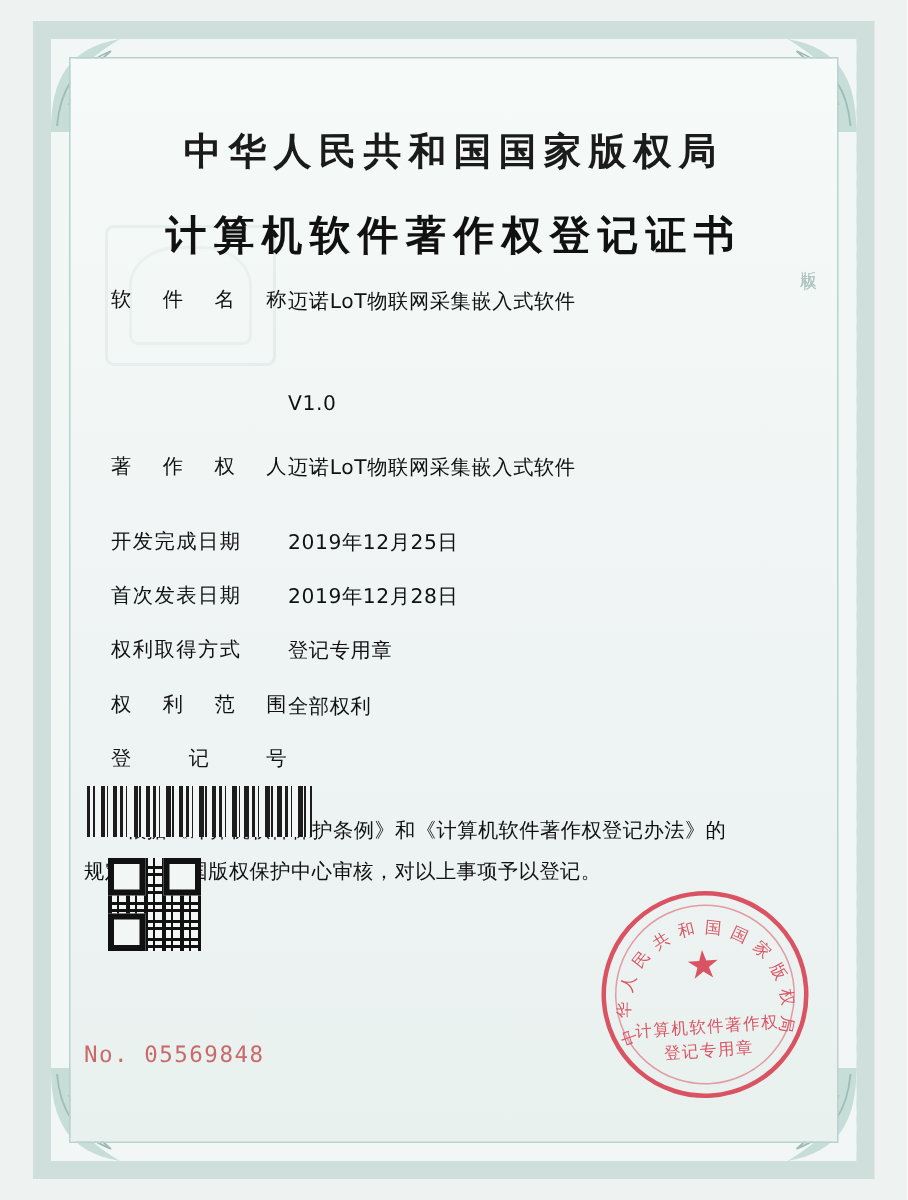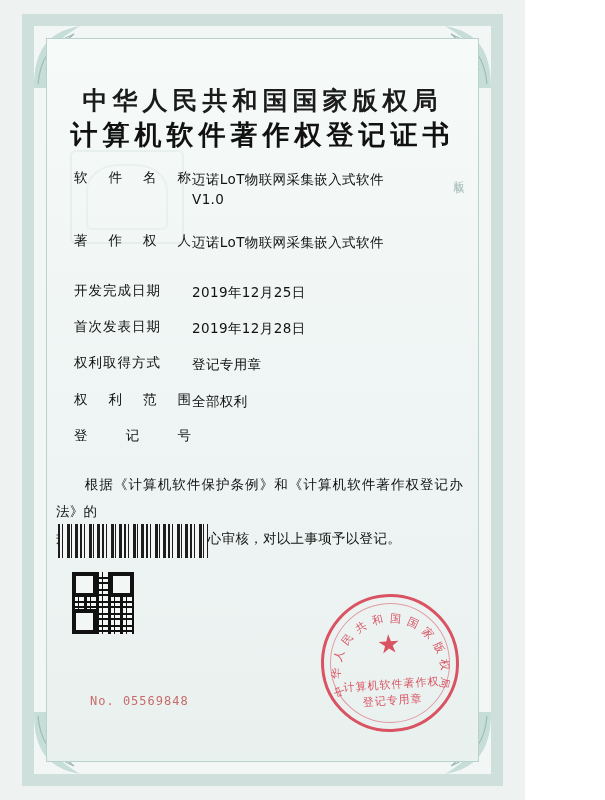--- a/index.html
+++ b/index.html
@@ -9,21 +9,21 @@
   }
   body {
     width: 605px;
     height: 800px;
     overflow: hidden;
     font-family: "DejaVu Sans", "Liberation Sans", sans-serif;
   }
 
   .certificate {
     position: relative;
-    width: 525px;
+    width: 605px;
     height: 800px;
     background: #eef3f2;
     box-sizing: border-box;
   }
 
   
   .border-outer {
     position: absolute;
     left: 22px;
     top: 14px;
@@ -129,20 +129,21 @@
     font-weight: bold;
     margin-top: 14px;
   }
   .title-sub {
     text-align: center;
     font-size: 27px;
     letter-spacing: 5px;
     color: #111;
     font-family: "DejaVu Serif", "Liberation Serif", serif;
     font-weight: bold;
+    margin-top: 22px;
   }
 
   .cert-no {
     text-align: right;
     font-size: 11.5px;
     color: #222;
     margin-top: 24px;
     padding-right: 8px;
     letter-spacing: .5px;
   }
@@ -166,21 +167,21 @@
   .field-label.spread {
     display: flex;
     justify-content: space-between;
   }
   .field-value {
     font-size: 13.5px;
     color: #111;
     line-height: 1.5;
     letter-spacing: .4px;
   }
-  .field-value .v2 { display: block; }
+  .field-value .v2 { display: block; margin-top: 48px; }
 
   .gap-lg { margin-top: 30px; }
 
   .paragraph {
     margin-top: 26px;
     font-size: 13.5px;
     line-height: 2.0;
     color: #111;
     letter-spacing: .3px;
     text-align: justify;
@@ -237,25 +238,24 @@
     left: 0; bottom: 0;
     width: 17px; height: 17px;
     border: 4px solid #111;
     background: #f2f7f6;
   }
 
   .serial {
     position: absolute;
     left: 56px;
     top: 694px;
-    font-size: 12px;
+    font-size: 15px;
     color: #c96a6a;
     letter-spacing: 1px;
     font-family: "DejaVu Sans Mono", "Liberation Mono", monospace;
-    margin-left: 34px;
   }
   .issue-date {
     position: absolute;
     right: 62px;
     top: 694px;
     font-size: 13px;
     color: #111;
     letter-spacing: .5px;
   }
 

